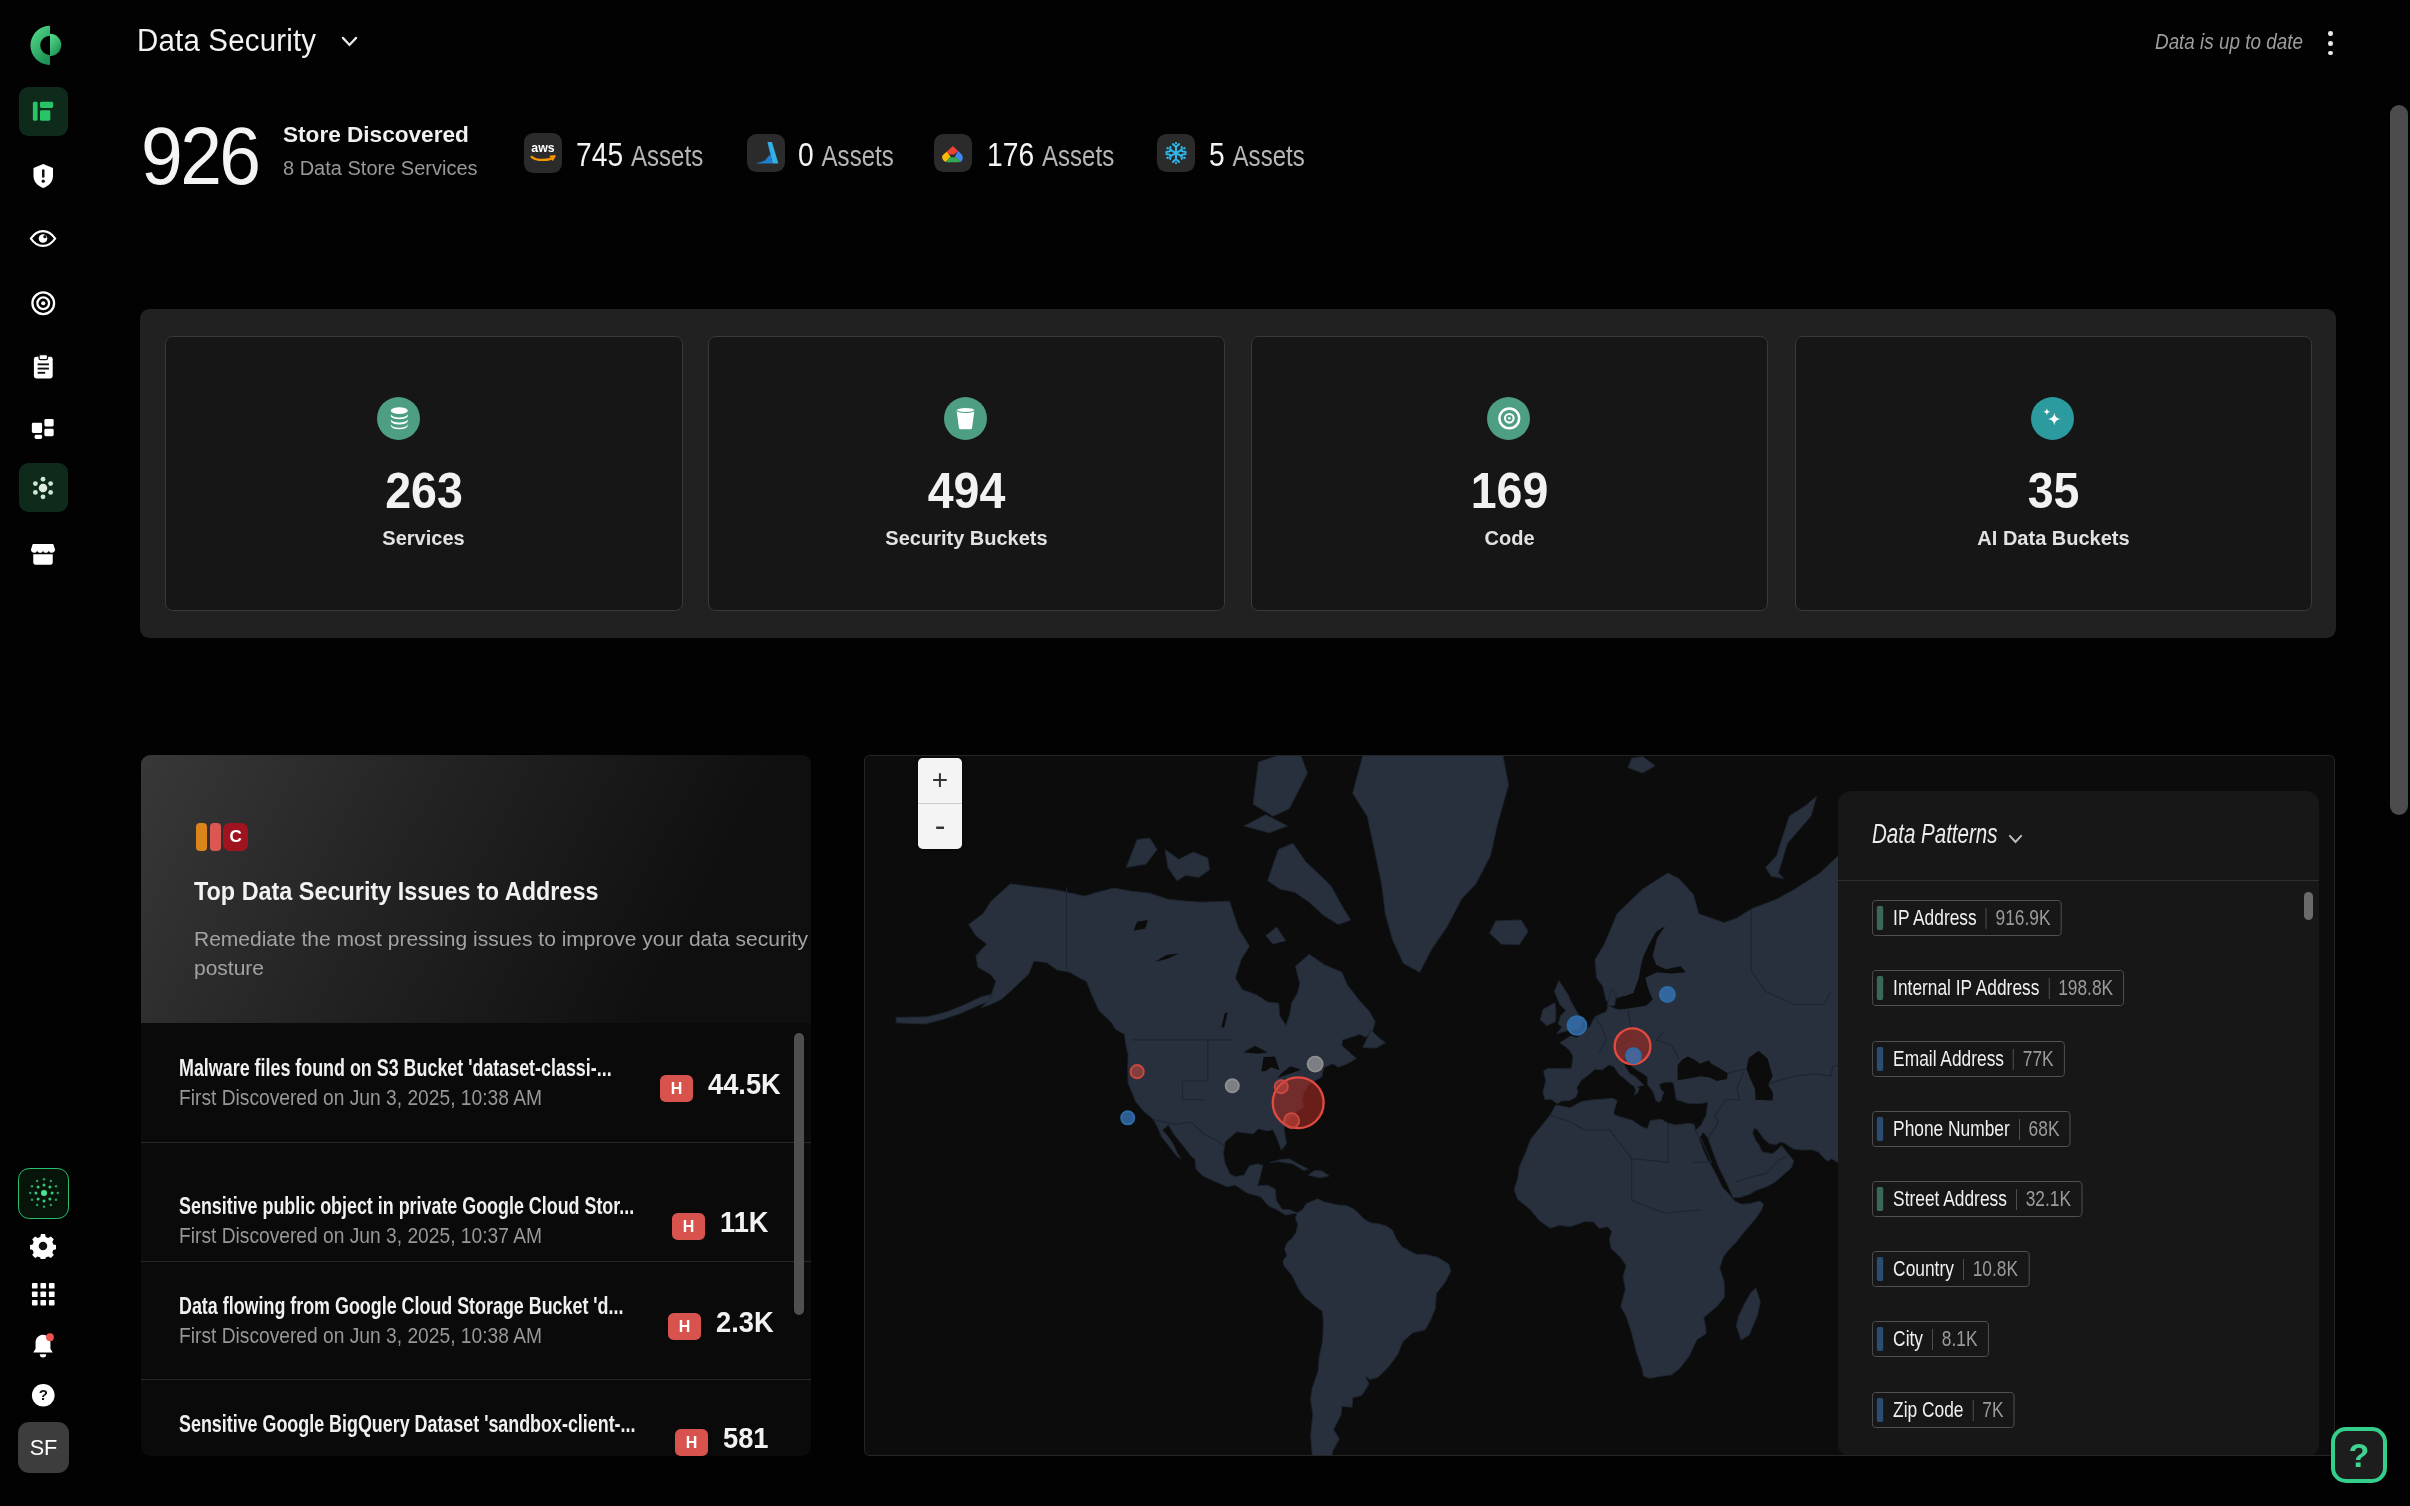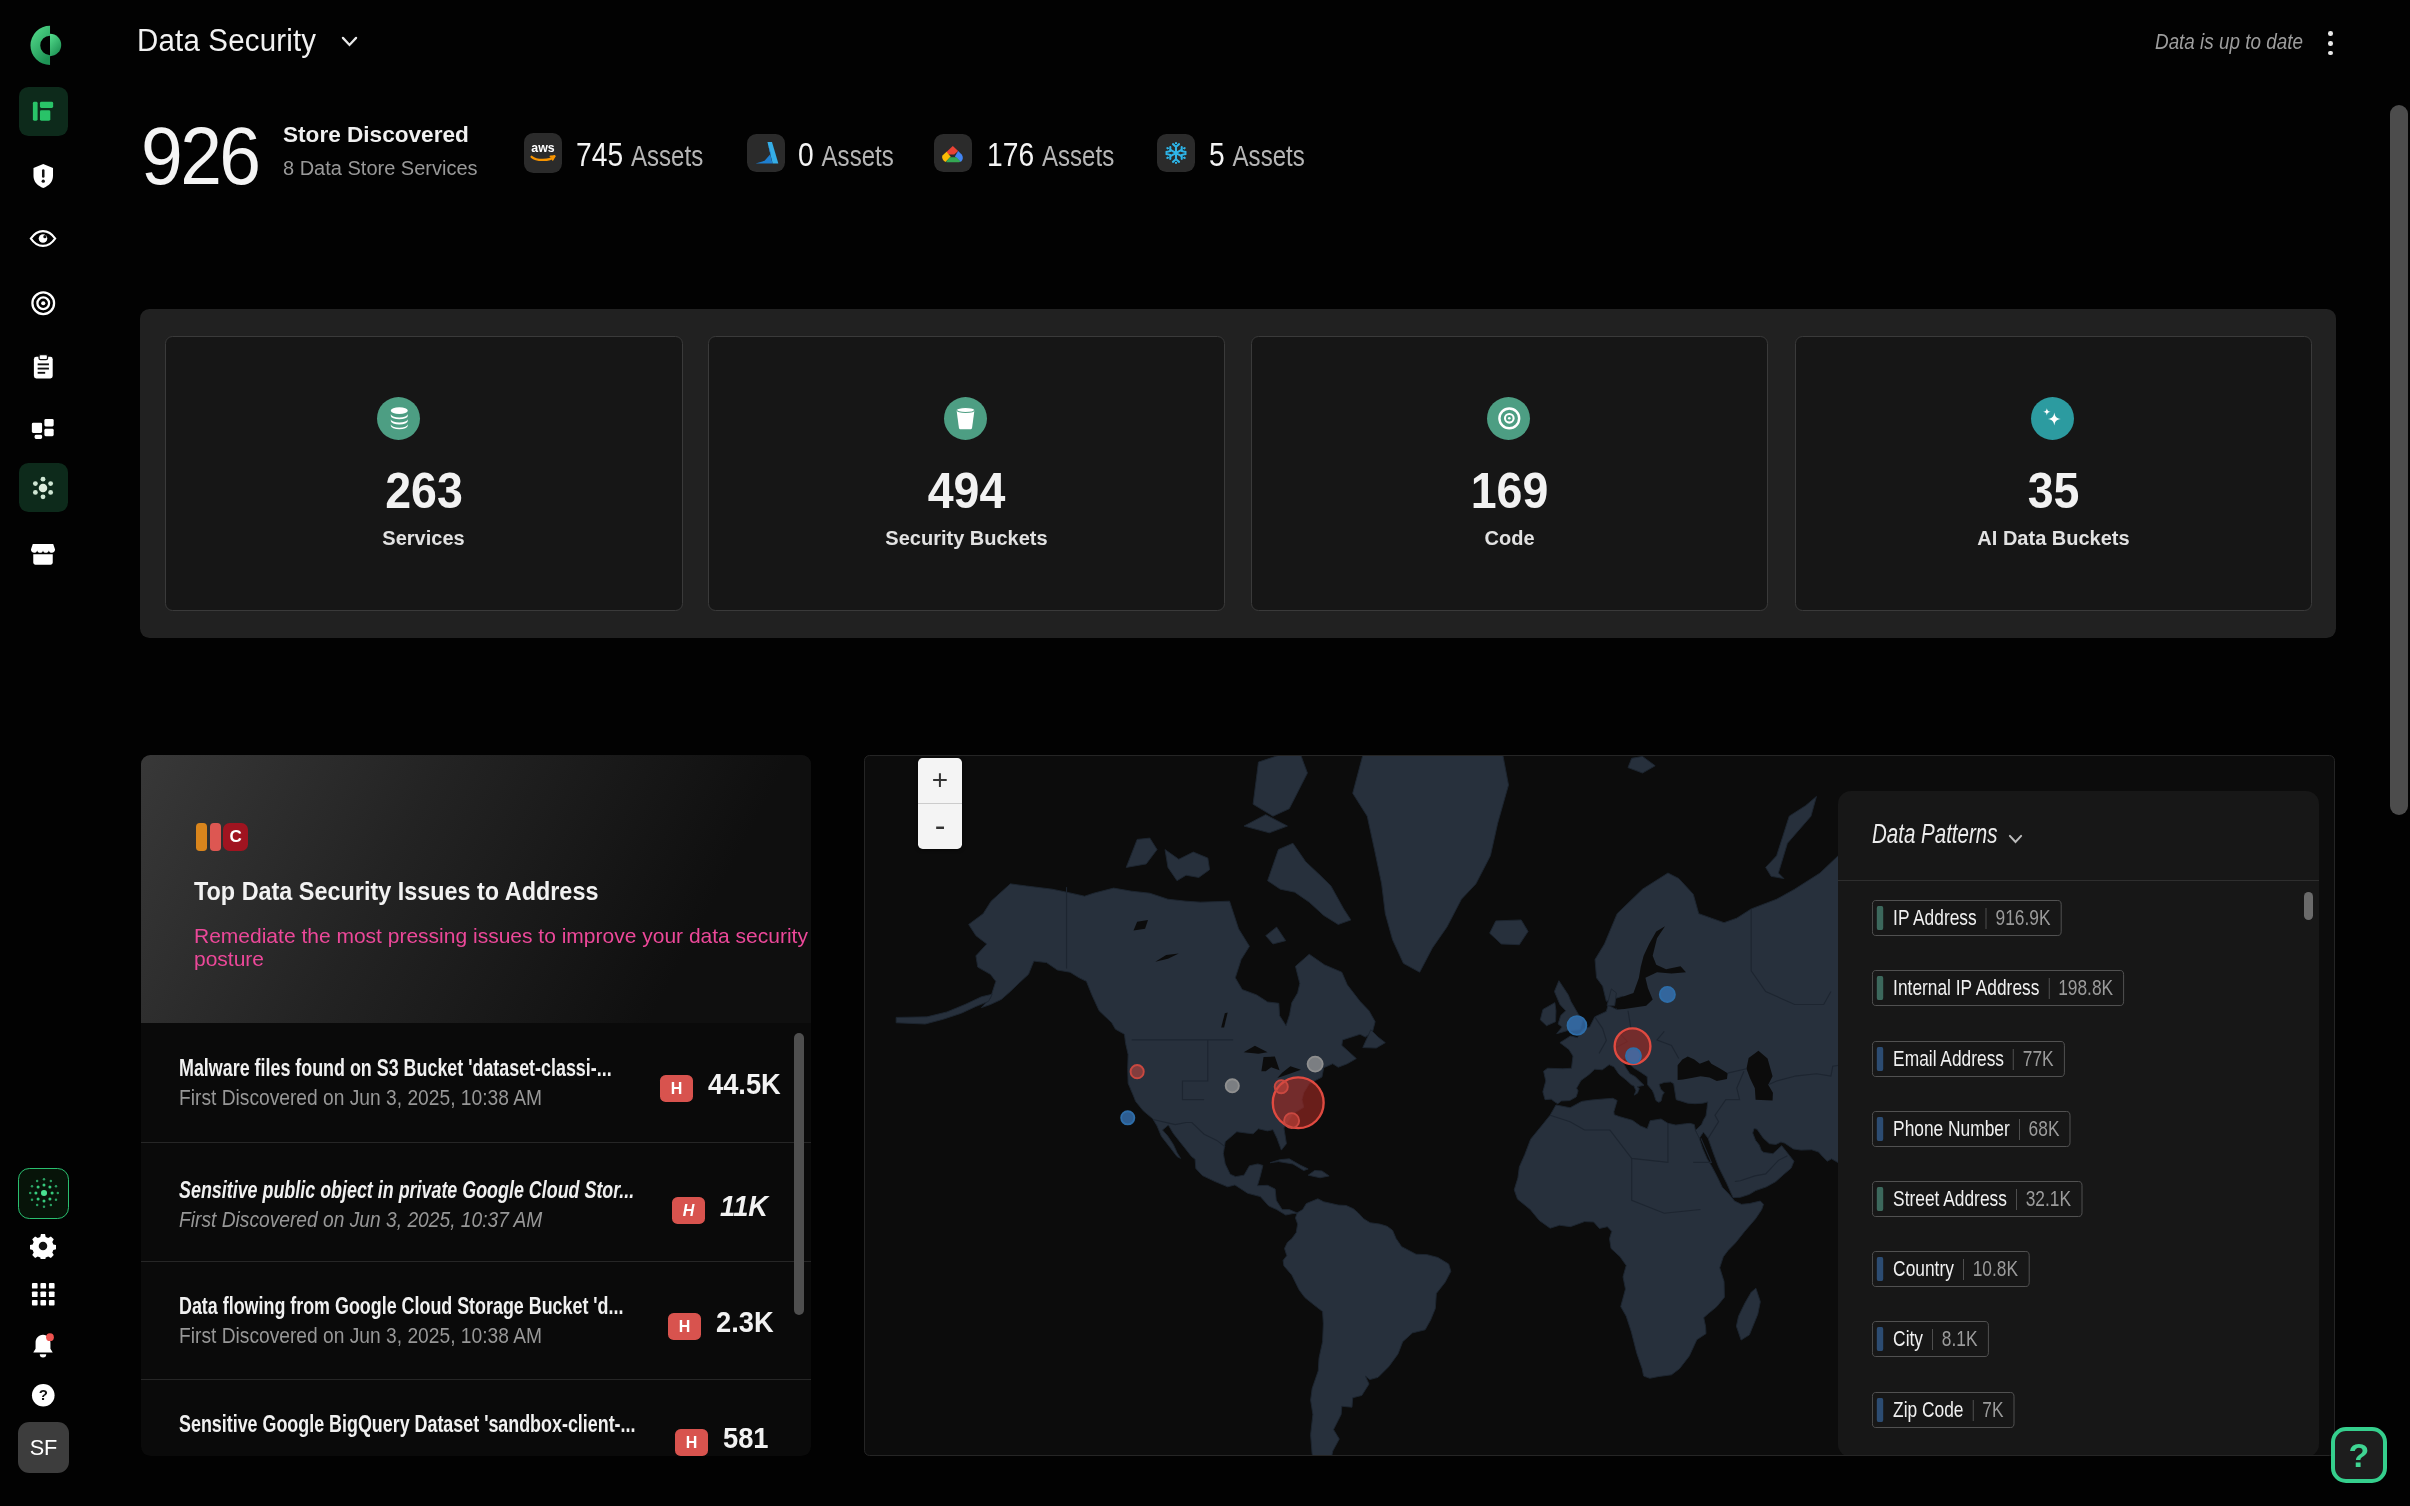--- a/index.html
+++ b/index.html
@@ -243,30 +243,30 @@
   <div class="abs" style="left:1655px;top:218px;width:517px;text-align:center;font-size:20px;font-weight:600;color:#e2e2e2;">AI Data Buckets</div>
 </div>
 
 <div class="abs" id="leftpanel" style="left:141px;top:755px;width:670px;height:701px;border-radius:9.4px;background:#0a0a0a;overflow:hidden;">
   <div class="abs" style="left:0;top:0;width:670px;height:268px;background:linear-gradient(118deg,#383838 0%,#232323 38%,#0f0f0f 80%);"></div>
 
   <div class="abs" style="left:55px;top:68px;width:11.3px;height:28px;border-radius:3.8px;background:#d9851c;"></div>
   <div class="abs" style="left:69px;top:68px;width:11.3px;height:28px;border-radius:3.8px;background:#dd5752;"></div>
   <div class="abs" style="left:82px;top:68px;width:25.4px;height:28px;border-radius:6.6px;background:#a01420;color:#fff;font-size:17px;font-weight:700;display:flex;align-items:center;justify-content:center;">C</div>
   <div class="abs" style="left:53px;top:121px;font-size:26px;font-weight:700;color:#f2f2f2;transform:scaleX(0.9);transform-origin:0 0;white-space:nowrap;">Top Data Security Issues to Address</div>
-  <div class="abs" style="left:53px;top:169px;font-size:21px;line-height:23px;color:#ec4899;white-space:nowrap;">Remediate the most pressing issues to improve your data security<br>posture</div>
+  <div class="abs" style="left:53px;top:169px;font-size:21px;line-height:29px;color:#a3a3a3;white-space:nowrap;">Remediate the most pressing issues to improve your data security<br>posture</div>
 
   <div class="abs" style="left:0;top:268px;width:670px;height:119px;">
     <div class="abs" style="left:38px;top:31px;font-size:24.5px;font-weight:700;color:#f0f0f0;transform:scaleX(0.73);transform-origin:0 0;white-space:nowrap;">Malware files found on S3 Bucket 'dataset-classi-...</div>
     <div class="abs" style="left:38px;top:62px;font-size:22.6px;color:#979797;transform:scaleX(0.85);transform-origin:0 0;white-space:nowrap;">First Discovered on Jun 3, 2025, 10:38 AM</div>
     <div class="abs" style="left:519px;top:52px;width:33px;height:27px;border-radius:5.6px;background:#d8534e;color:#fff;font-size:16px;font-weight:700;display:flex;align-items:center;justify-content:center;">H</div>
     <div class="abs" style="left:567px;top:45px;font-size:29px;font-weight:700;color:#f2f2f2;transform:scaleX(0.94);transform-origin:0 0;">44.5K</div>
   </div>
   <div class="abs" style="left:0px;top:387px;width:670px;height:0.9px;background:#262626;"></div>
-  <div class="abs" style="left:0;top:390px;width:670px;height:119px;font-style:italic;">
+  <div class="abs" style="left:0;top:406px;width:670px;height:119px;">
     <div class="abs" style="left:38px;top:31px;font-size:24.5px;font-weight:700;color:#f0f0f0;transform:scaleX(0.73);transform-origin:0 0;white-space:nowrap;">Sensitive public object in private Google Cloud Stor...</div>
     <div class="abs" style="left:38px;top:62px;font-size:22.6px;color:#979797;transform:scaleX(0.85);transform-origin:0 0;white-space:nowrap;">First Discovered on Jun 3, 2025, 10:37 AM</div>
     <div class="abs" style="left:531px;top:52px;width:33px;height:27px;border-radius:5.6px;background:#d8534e;color:#fff;font-size:16px;font-weight:700;display:flex;align-items:center;justify-content:center;">H</div>
     <div class="abs" style="left:579px;top:45px;font-size:29px;font-weight:700;color:#f2f2f2;transform:scaleX(0.94);transform-origin:0 0;">11K</div>
   </div>
   <div class="abs" style="left:0px;top:506px;width:670px;height:0.9px;background:#262626;"></div>
   <div class="abs" style="left:0;top:506px;width:670px;height:147px;">
     <div class="abs" style="left:38px;top:31px;font-size:24.5px;font-weight:700;color:#f0f0f0;transform:scaleX(0.73);transform-origin:0 0;white-space:nowrap;">Data flowing from Google Cloud Storage Bucket 'd...</div>
     <div class="abs" style="left:38px;top:62px;font-size:22.6px;color:#979797;transform:scaleX(0.85);transform-origin:0 0;white-space:nowrap;">First Discovered on Jun 3, 2025, 10:38 AM</div>
     <div class="abs" style="left:527px;top:52px;width:33px;height:27px;border-radius:5.6px;background:#d8534e;color:#fff;font-size:16px;font-weight:700;display:flex;align-items:center;justify-content:center;">H</div>

